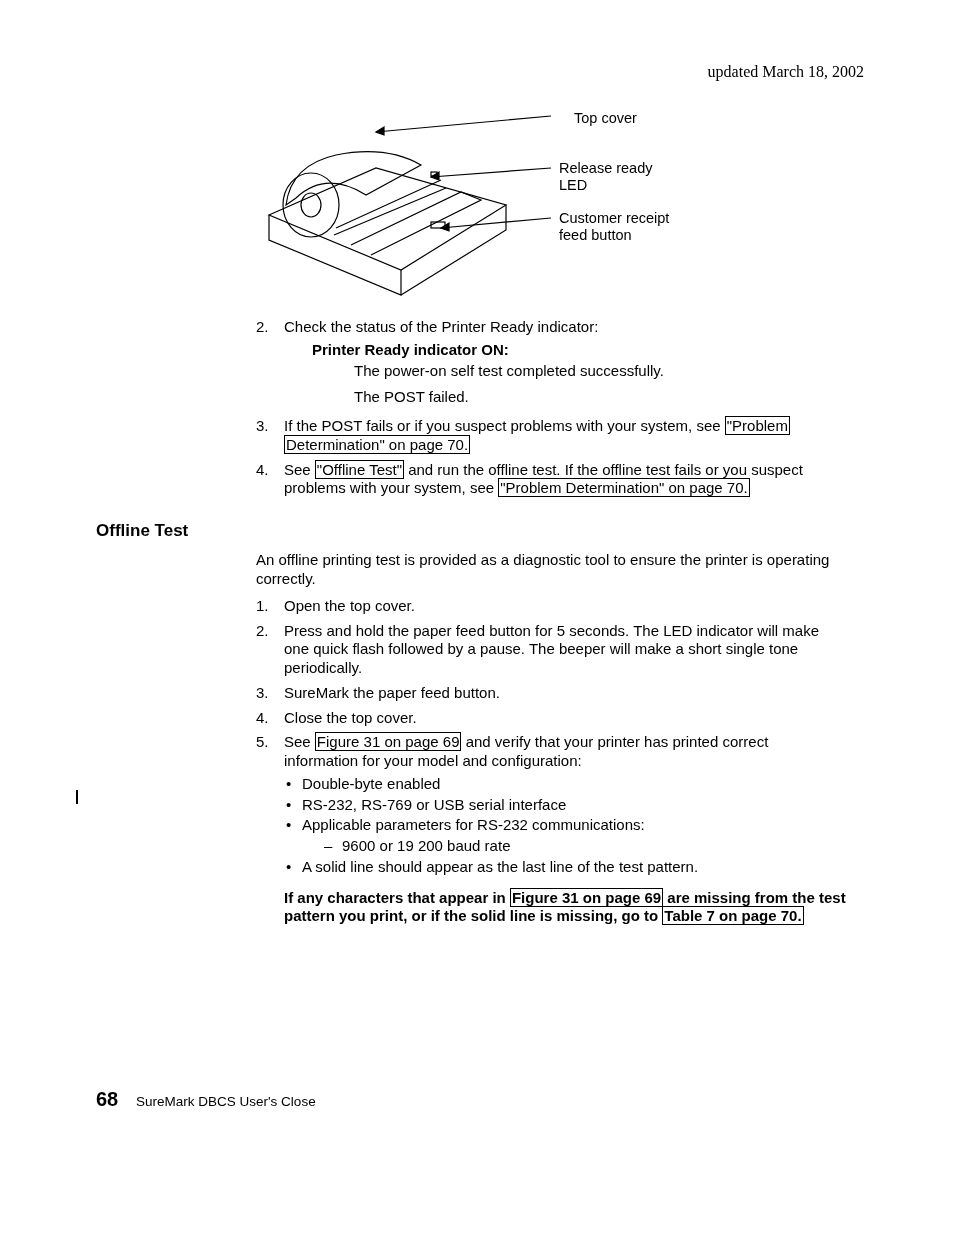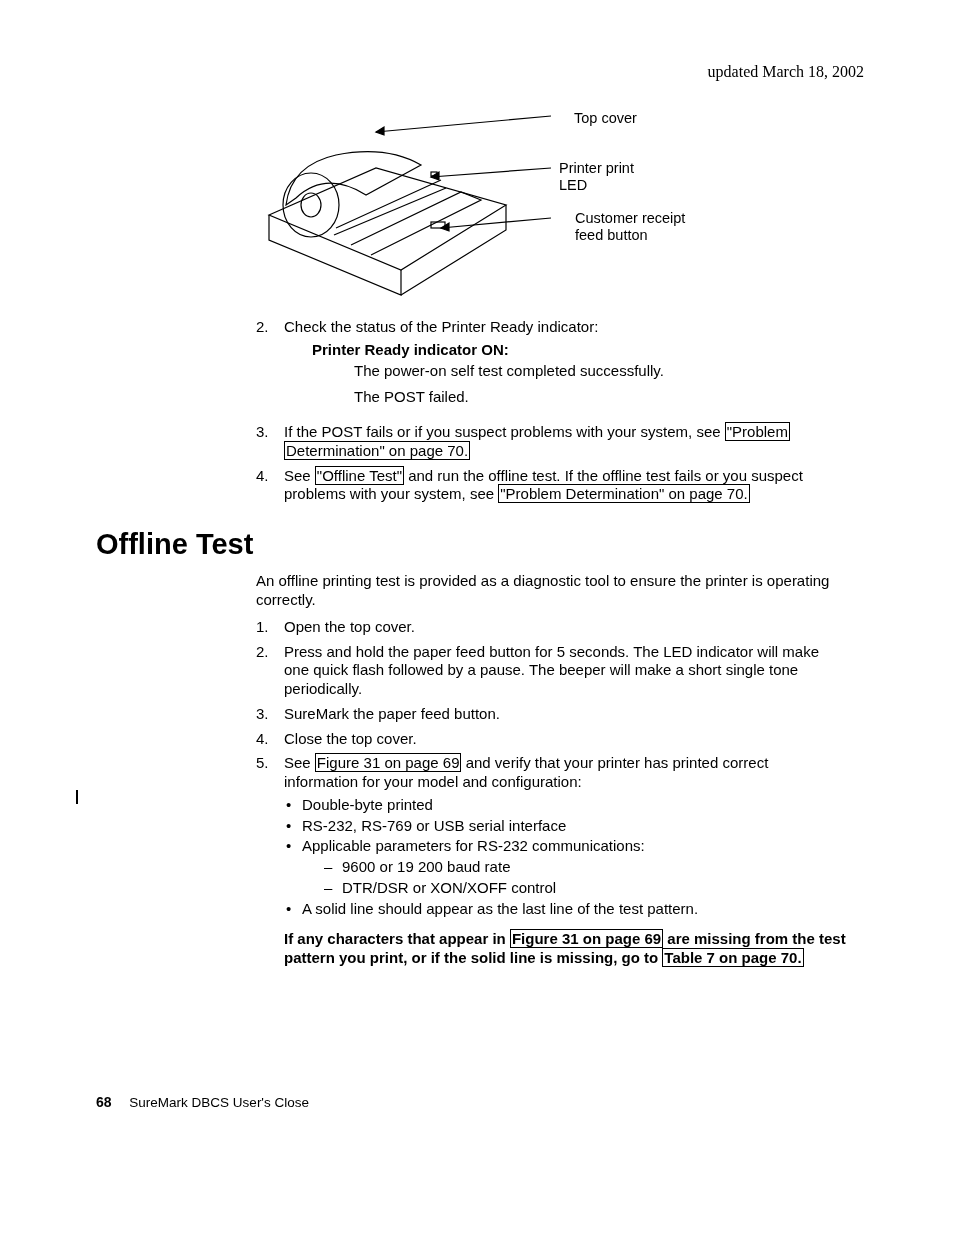--- a/index.html
+++ b/index.html
@@ -52,37 +52,37 @@
     position: relative;
     padding-left: 28px;
     margin-bottom: 6px;
   }
   .ol-num > li > .marker {
     position: absolute;
     left: 0;
     top: 0;
   }
   .dl {
-    margin: 4px 0 16px 28px;
+    margin: 4px 0 10px 28px;
   }
   .dl .dt {
     font-weight: bold;
     font-size: 15px;
   }
   .dl .dd {
     margin: 2px 0 8px 42px;
   }
   .link {
     border: 1.5px solid #000;
     padding: 0 1px;
     cursor: pointer;
   }
   .h2 {
     margin: 22px 0 10px -160px;  
-    font-size: 29px;
+    font-size: 17px;
     font-weight: bold;
   }
   .para {
     margin: 6px 0 8px 0;
   }
   .ul-bullet, .ul-dash {
     margin: 2px 0 2px 0;
     padding: 0;
     list-style: none;
   }
@@ -119,21 +119,21 @@
     background: #000;
   }
   .footer {
     position: absolute;
     bottom: 55px;
     left: 96px;
     font-size: 13.5px;
   }
   .footer .pageno {
     font-weight: bold;
-    font-size: 14px;
+    font-size: 20px;
     margin-right: 14px;
   }
 </style>
 </head>
 <body>
 
 <div class="page">
 
   <div class="updated">updated March 18, 2002</div>
 
@@ -156,23 +156,23 @@
       <polygon points="120,22 128,17 128,25" fill="#000"></polygon>
       <line x1="175" y1="67" x2="295" y2="58"></line>
       <polygon points="175,67 183,62 183,70" fill="#000"></polygon>
       <line x1="185" y1="118" x2="295" y2="108"></line>
       <polygon points="185,118 193,113 193,121" fill="#000"></polygon>
 
       <rect x="175" y="62" width="6" height="4"></rect>
       <rect x="175" y="112" width="14" height="6"></rect>
     </svg>
     <div class="callout c1">Top cover</div>
-    <div class="callout c2" style="white-space:pre-line;">Printer print
+    <div class="callout c2" style="white-space:pre-line;">Release ready
 LED</div>
-    <div class="callout c3" style="white-space:pre-line;margin-left:16px;">Customer receipt
+    <div class="callout c3" style="white-space:pre-line;">Customer receipt
 feed button</div>
   </div>
 
   <div class="content">
 
     <ol class="ol-num">
       <li>
         <span class="marker">2.</span>
         <span>Check the status of the Printer Ready indicator:</span>
 
@@ -213,27 +213,26 @@
       </li>
       <li>
         <span class="marker">4.</span>
         <span>Close the top cover.</span>
       </li>
       <li>
         <span class="marker">5.</span>
         <span>See </span><span class="link">Figure 31 on page 69</span><span> and verify that your printer has printed correct information for your model and configuration:</span>
 
         <ul class="ul-bullet" style="margin-top:4px;">
-          <li>Double-byte printed</li>
+          <li>Double-byte enabled</li>
           <li>RS-232, RS-769 or USB serial interface</li>
           <li>
             <span>Applicable parameters for RS-232 communications:</span>
             <ul class="ul-dash nested">
               <li>9600 or 19 200 baud rate</li>
-              <li>DTR/DSR or XON/XOFF control</li>
             </ul>
           </li>
           <li>A solid line should appear as the last line of the test pattern.</li>
         </ul>
 
         <div class="para" style="margin-top:12px;font-weight:bold;">
           <span>If any characters that appear in </span><span class="link">Figure 31 on page 69</span><span> are missing from the test pattern you print, or if the solid line is missing, go to </span><span class="link">Table 7 on page 70.</span>
         </div>
       </li>
     </ol>

